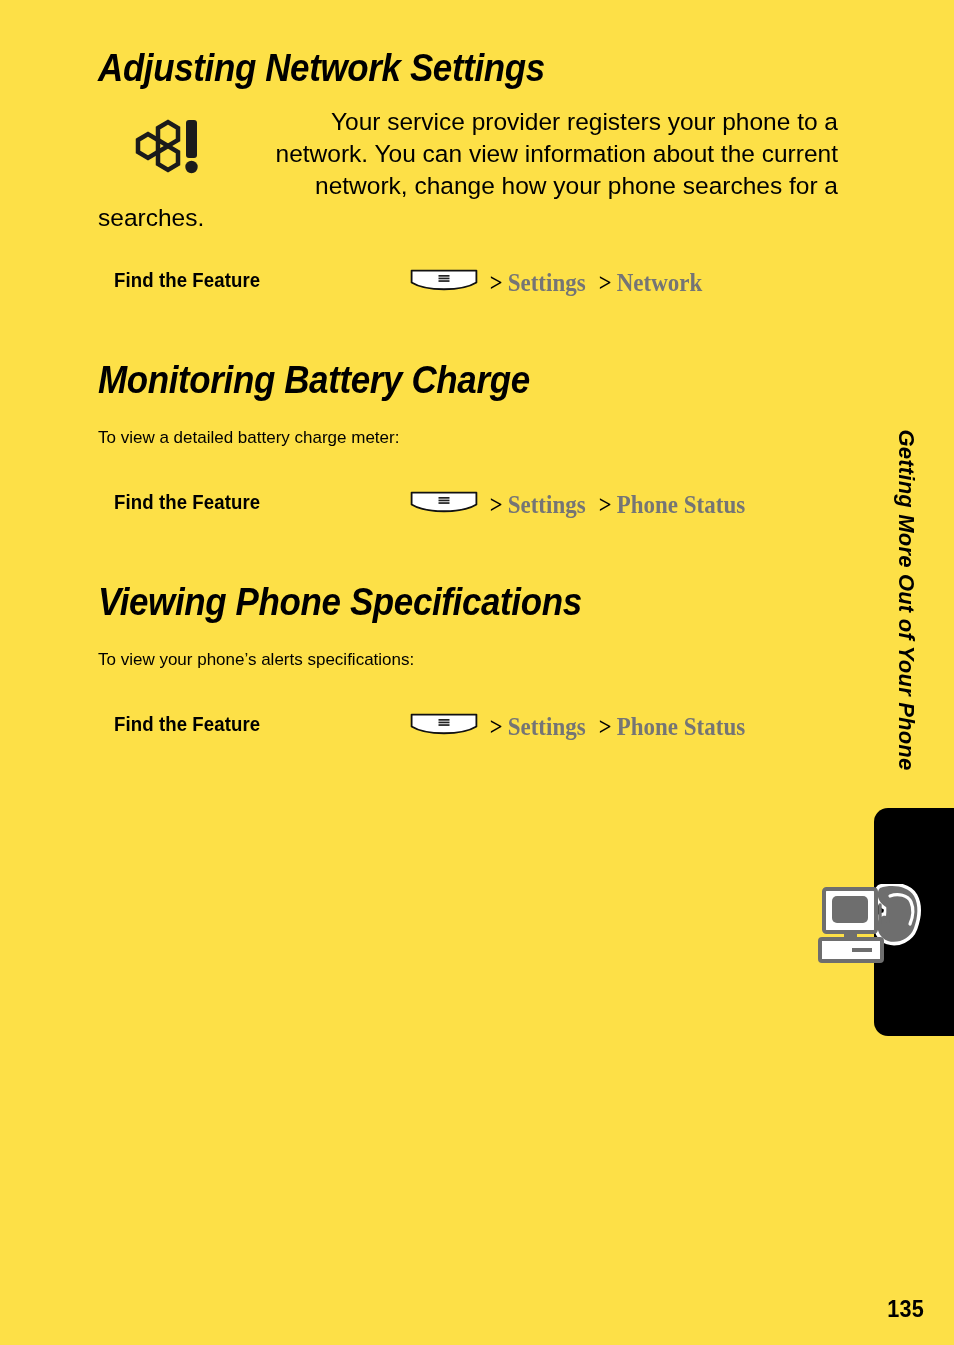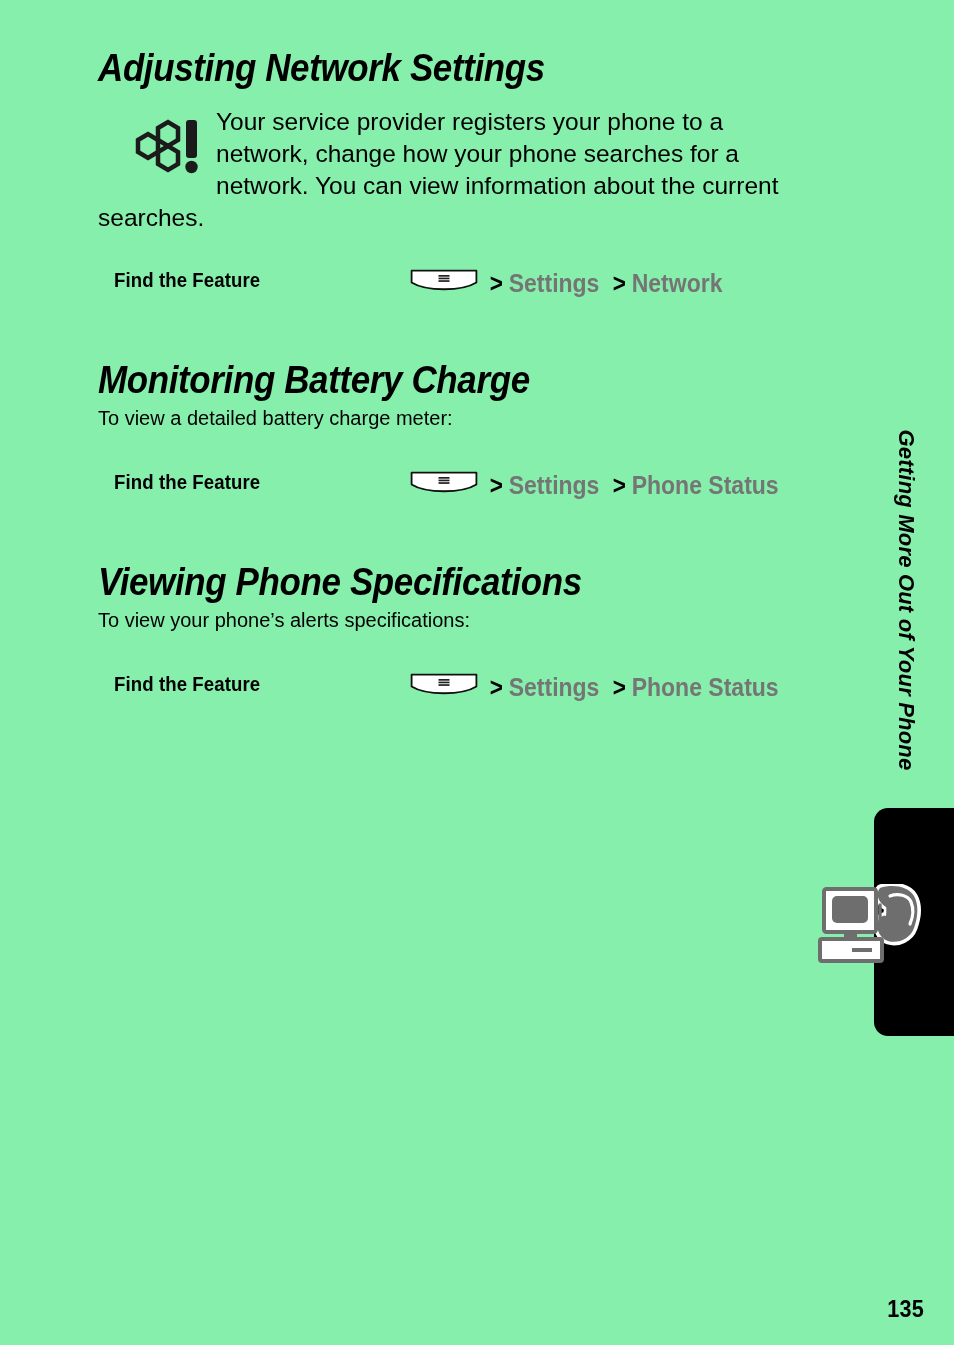--- a/index.html
+++ b/index.html
@@ -9,21 +9,21 @@
     background: #ffffff;
   }
   body {
     font-family: "Liberation Sans", sans-serif;
     color: #000000;
   }
   #page {
     position: relative;
     width: 954px;
     height: 1345px;
-    background: #86efac;
+    background: #fde047;
     overflow: hidden;
   }
 
   
   .content {
     position: absolute;
     left: 98px;
     top: 46px;
     width: 740px;
   }
@@ -55,27 +55,27 @@
     margin: 6px 0 0 18px;
   }
   .note-icon svg { display: block; }
   .note-text {
     font-size: 24.5px;
     line-height: 32px;
     color: #000;
     text-align: left;
   }
   .note-text .ln { display: block; white-space: nowrap; }
-  .note-text .ind { padding-left: 118px; }
+  .note-text .ind { padding-left: 118px; text-align: right; }
 
   
   .intro-line {
-    font-size: 20px;
+    font-size: 17px;
     line-height: 32px;
-    margin-top: 0;
+    margin-top: 20px;
     white-space: nowrap;
   }
 
   
   .fft-row {
     position: relative;
     margin-top: 30px;
     min-height: 38px;
   }
   .fft-label {
@@ -89,20 +89,21 @@
     transform: scaleX(0.93);
     transform-origin: left center;
     white-space: nowrap;
     color: #000;
   }
   .fft-path {
     position: absolute;
     left: 312px;
     top: 0px;
     font-size: 0;
+    font-family: Liberation Serif, serif;
   }
   .path-line {
     display: block;
     white-space: nowrap;
     line-height: 38px;
     height: 38px;
   }
   .path-line.second {
     padding-left: 80px;
   }
@@ -212,22 +213,22 @@
             <polygon points="22,28 32,22 42,28 42,40 32,46 22,40"></polygon>
             <polygon points="42,16 52,10 62,16 62,28 52,34 42,28"></polygon>
             <polygon points="42,40 52,34 62,40 62,52 52,58 42,52"></polygon>
           </g>
           <rect x="70" y="8" width="11" height="38" rx="3" fill="#1b1b1b"></rect>
           <circle cx="75.5" cy="55" r="6.2" fill="#1b1b1b"></circle>
         </svg>
       </span>
       <div class="note-text">
         <span class="ln ind">Your service provider registers your phone to a</span>
+        <span class="ln ind">network. You can view information about the current</span>
         <span class="ln ind">network, change how your phone searches for a</span>
-        <span class="ln ind">network. You can view information about the current</span>
         <span class="ln">searches.</span>
       </div>
     </div>
 
     <div class="fft-row" style="margin-top:30px;">
       <span class="fft-label">Find the Feature</span>
       <div class="fft-path">
         <span class="path-line">
           <span class="menukey">
             <svg viewBox="0 0 68 26" width="68" height="26" aria-hidden="true">

